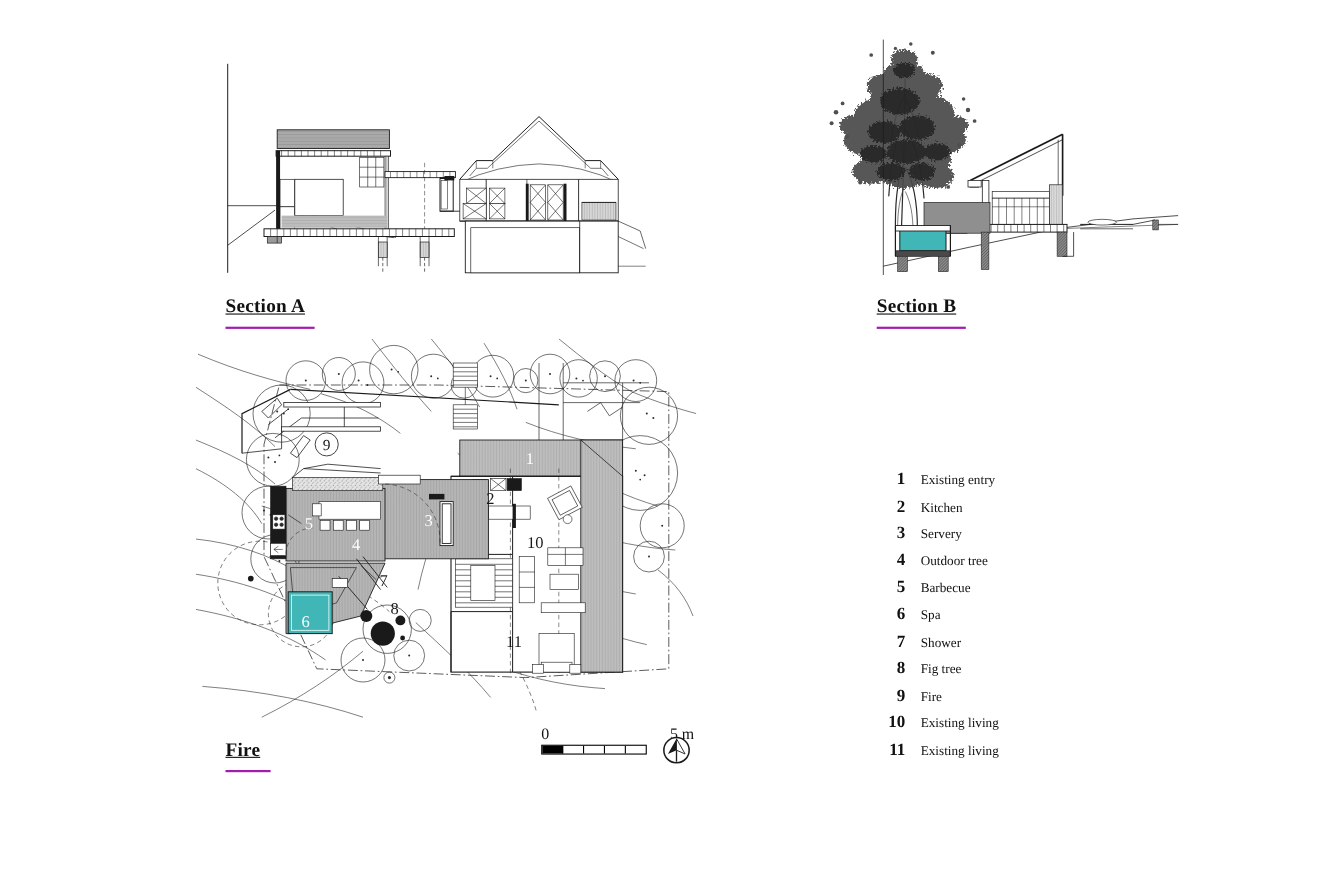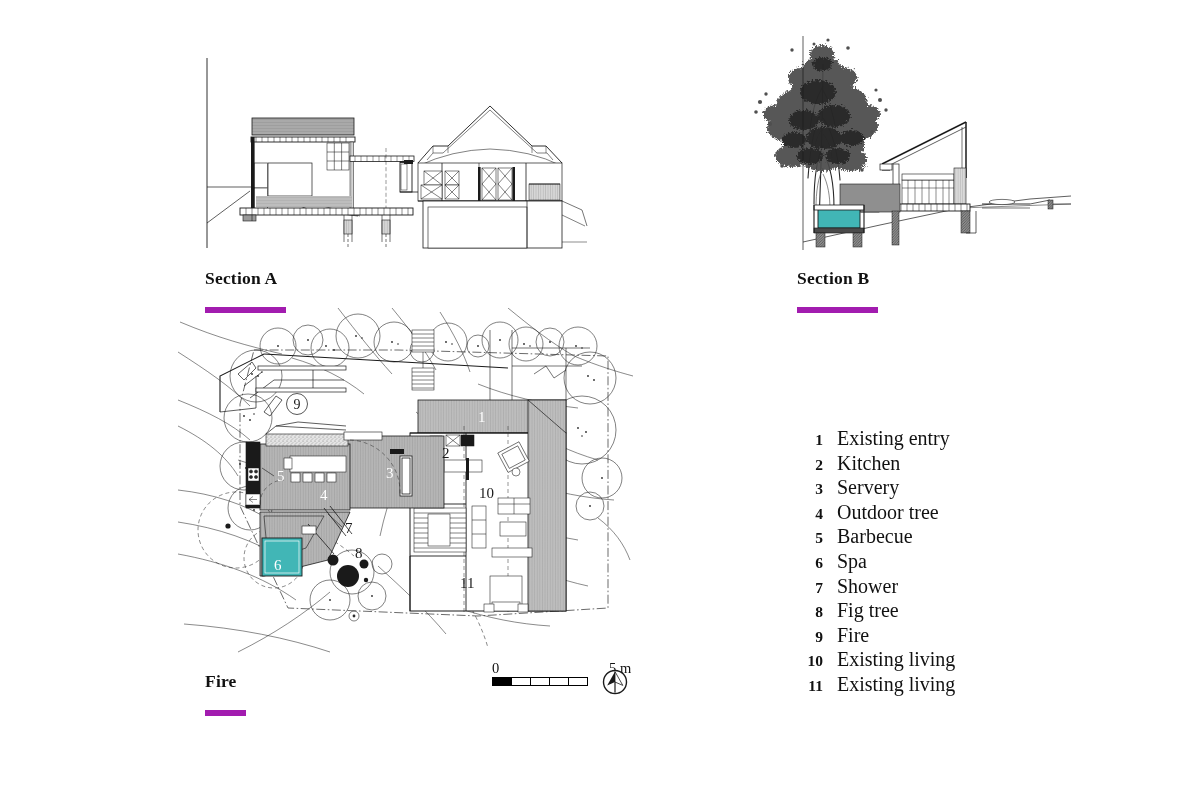--- a/index.html
+++ b/index.html
@@ -24,24 +24,25 @@
   #plan-drawing      { left: 178px; top: 308px; width: 455px; height: 345px; }
 
   
   .dwg-title {
     position: absolute;
     font-family: "Liberation Serif", serif;
     font-weight: bold;
     font-size: 17.5px;
     letter-spacing: .2px;
     white-space: nowrap;
-    border-bottom: 6px solid #a21caf;
-    padding-bottom: 18px;
+    border-bottom: 2px solid #a21caf;
+    padding-bottom: 8px;
     padding-right: 9px;
     color: #111;
+    text-decoration: underline;
   }
   #title-section-a { left: 205px; top: 268px; }
   #title-section-b { left: 797px; top: 268px; }
   #title-plan      { left: 205px; top: 671px; }
 
   
   #legend {
     position: absolute;
     left: 793px; top: 427px;
     width: 260px;
@@ -53,21 +54,21 @@
   }
   .legend-num {
     width: 30px;
     text-align: right;
     font-weight: bold;
     font-size: 15.5px;
     font-family: "Liberation Serif", serif;
   }
   .legend-label {
     padding-left: 14px;
-    font-size: 20px;
+    font-size: 12px;
     font-family: "Liberation Serif", serif;
     white-space: nowrap;
   }
 
   
   #scalebar { position: absolute; left: 492px; top: 660px; width: 100px; }
   #scalebar .sb-labels {
     position: relative; height: 17px;
     font-size: 14.5px; font-family: "Liberation Serif", serif;
   }

